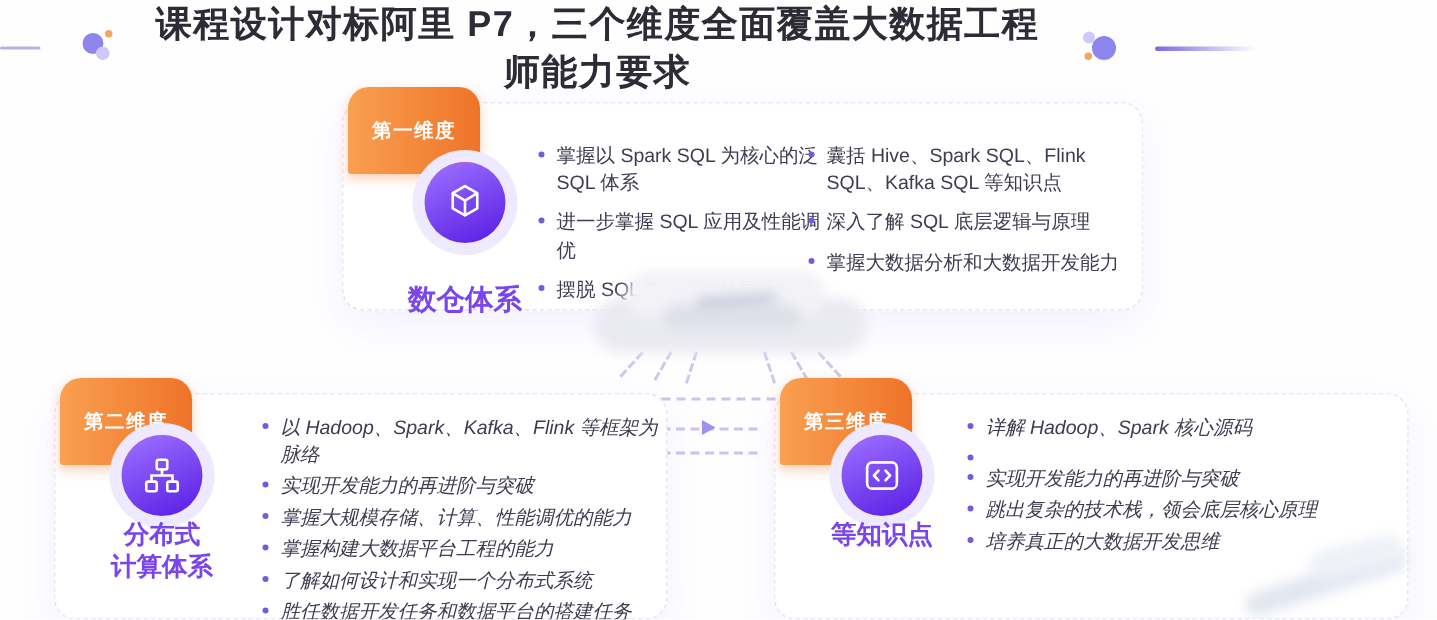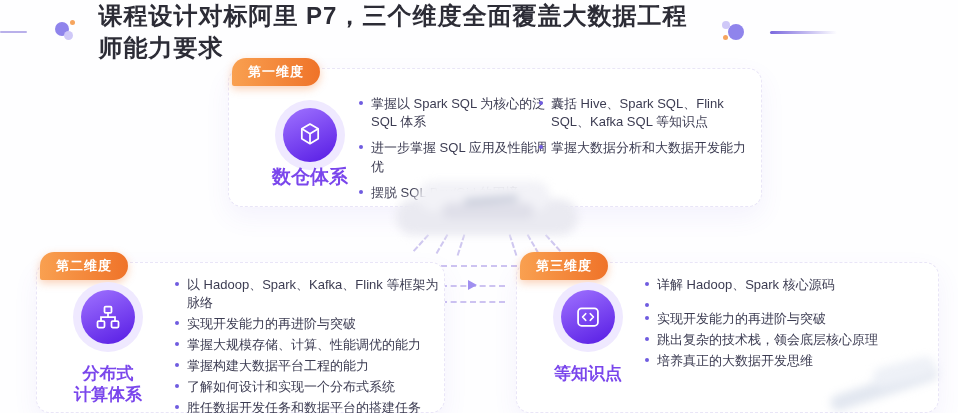--- a/index.html
+++ b/index.html
@@ -4,21 +4,21 @@
 <style>
   html,body { margin:0; padding:0; background:#fff; }
   .canvas {
     position:relative; width:958px; height:413px; background:#fefeff;
     overflow:hidden; font-family:"Liberation Sans", sans-serif;
   }
 
   
   .title-row {
     position:absolute; top:10px; left:0; width:837px; height:44px;
-    display:flex; align-items:center; justify-content:center; gap:24px;
+    display:flex; align-items:center; justify-content:center; gap:24px;text-align:center;
   }
   .page-title { font-size:24px; font-weight:bold; color:#2c2c36; letter-spacing:1px; margin:0; }
   .line-left  { width:32px; height:2px; background:#b9b0ea; border-radius:2px; }
   .line-right { width:80px; height:3px; border-radius:2px;
                 background:linear-gradient(90deg,#7b68de, rgba(255,255,255,0)); }
   .dots { position:relative; width:28px; height:30px; }
   .dots .d1 { position:absolute; width:14px; height:14px; border-radius:50%; background:#8f84ec; top:5px; left:4px; }
   .dots .d2 { position:absolute; width:9px;  height:9px;  border-radius:50%; background:#cfc8f8; top:14px; left:13px; }
   .dots .d3 { position:absolute; width:5px;  height:5px;  border-radius:50%; background:#f6a55e; top:3px;  left:19px; }
   .dots-r .d1 { top:7px; left:6px; width:16px; height:16px; }
@@ -31,48 +31,48 @@
     box-shadow:0 10px 26px rgba(110,90,220,0.07); z-index:1;
   }
   #card1 { left:228px; top:68px;  width:532px; height:137px; }
   #card2 { left:36px;  top:262px; width:407px; height:149px; }
   #card3 { left:516px; top:262px; width:421px; height:149px; }
 
   .badge {
     position:absolute; top:-11px; left:3px;
     background:linear-gradient(90deg,#f9a050,#ef7329);
     color:#fff; font-size:13px; font-weight:bold; letter-spacing:1px;
-    padding:5px 16px; border-radius:14px 14px 14px 2px;
+    padding:20px 16px; border-radius:14px 14px 14px 2px;
     box-shadow:0 3px 8px rgba(240,120,45,0.35);
   }
 
   .icon-col { position:absolute; text-align:center; }
   #card1 .icon-col { left:28px; top:30px; width:106px; }
   #card2 .icon-col { left:16px; top:18px; width:110px; }
   #card3 .icon-col { left:18px; top:18px; width:106px; }
 
   .icon-circle {
     width:54px; height:54px; border-radius:50%;
     background:linear-gradient(155deg,#9a6cfd 8%,#5c22e6 92%);
     box-shadow:0 0 0 8px #efe9ff;
     display:inline-flex; align-items:center; justify-content:center; margin-top:9px;
   }
   .icon-circle svg { display:block; }
 
-  .card-label { margin-top:3px; font-size:19px; font-weight:bold; color:#7a46ec; line-height:1.25; }
-  #card2 .card-label, #card3 .card-label { font-size:17px; margin-top:19px; }
+  .card-label { margin-top:27px; font-size:19px; font-weight:bold; color:#7a46ec; line-height:1.25; }
+  #card2 .card-label, #card3 .card-label { font-size:17px; margin-top:2px; }
 
   .bullets { position:absolute; }
   #card1 .b1 { left:130px; top:26px; width:194px; }
   #card1 .b2 { left:310px; top:26px; width:224px; }
   #card2 .bullets { left:138px; top:13px; width:266px; }
   #card3 .bullets { left:128px; top:13px; width:290px; }
 
   .bullet { display:flex; gap:8px; margin-bottom:8px; font-size:13px; color:#3c3c52; line-height:1.4; }
-  #card2 .bullet, #card3 .bullet { margin-bottom:3px; line-height:1.38; }
+  #card2 .bullet, #card3 .bullet { margin-bottom:3px; line-height:1.38;font-style:italic; }
   .dot { width:4px; height:4px; background:#6f5ce0; border-radius:50%; margin-top:6px; flex:0 0 4px; }
 
   
   .hline { position:absolute; border-top:2px dashed #cdc3f1; z-index:0; }
   #hlineA { left:441px; top:265px; width:76px; }
   #hlineB { left:441px; top:285px; width:64px; }
   #hlineC { left:441px; top:301px; width:64px; }
   .arrow-right {
     position:absolute; left:468px; top:280px; width:0; height:0; z-index:2;
     border-left:9px solid #a08ff0; border-top:5px solid transparent; border-bottom:5px solid transparent;
@@ -148,20 +148,24 @@
           <span>摆脱 SQL Boy/Girl 的困境</span>
         </div>
       </div>
     <div class="bullets b2">
         <div class="bullet">
           <span class="dot"></span>
           <span>囊括 Hive、Spark SQL、Flink SQL、Kafka SQL 等知识点</span>
         </div>
         <div class="bullet">
           <span class="dot"></span>
+          <span>深入了解 SQL 底层逻辑与原理</span>
+        </div>
+        <div class="bullet">
+          <span class="dot"></span>
           <span>掌握大数据分析和大数据开发能力</span>
         </div>
       </div>
   </div>
 
   <div class="card" id="card2">
     <div class="badge">第二维度</div>
     <div class="icon-col">
       <span class="icon-circle">
         <svg width="28" height="28" viewBox="0 0 24 24">

